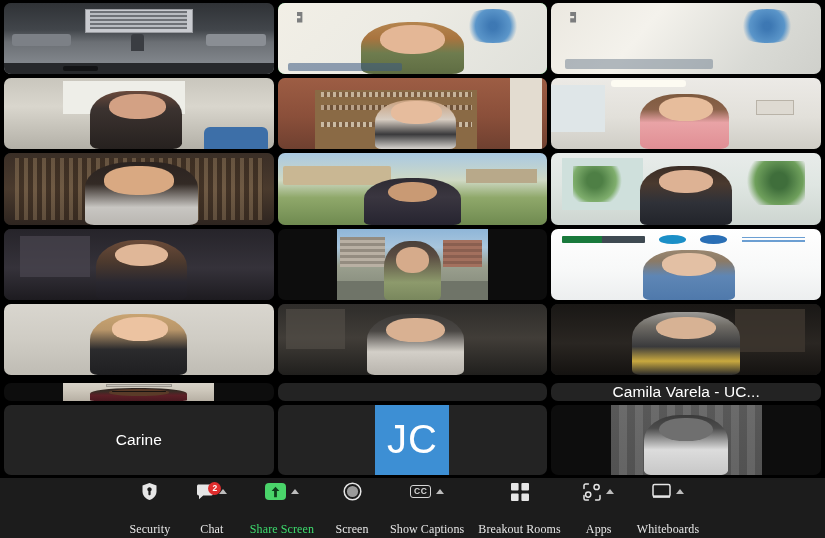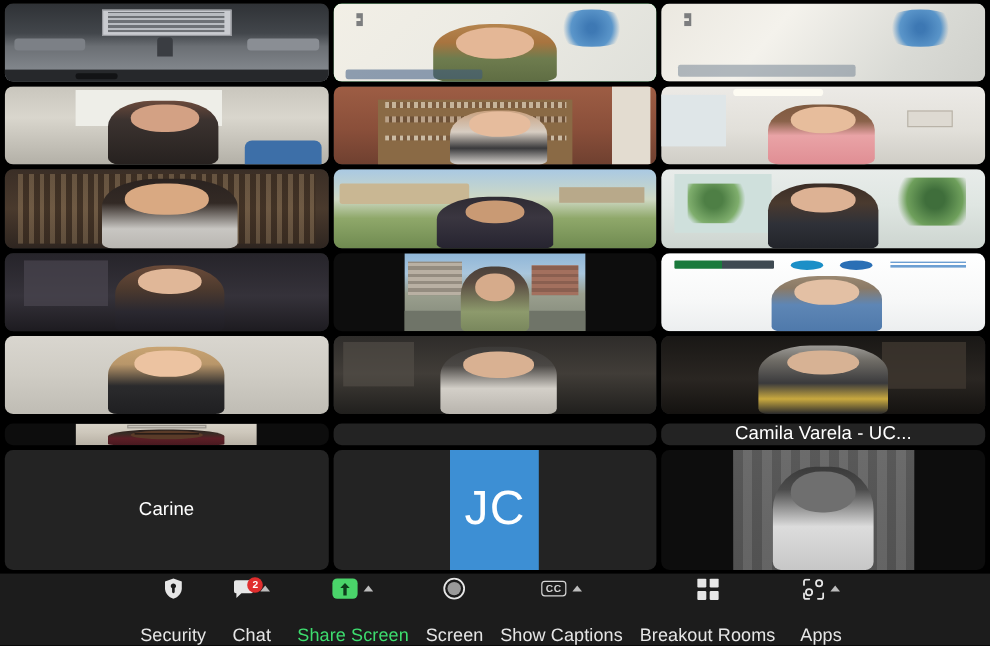--- a/index.html
+++ b/index.html
@@ -40,21 +40,21 @@
   .tile.pillar { background: #0d0d0d; }
 
   .scene { position: absolute; inset: 0; }
 
   .name-only {
     color: #fff; font-size: 15.5px; letter-spacing: .1px;
     white-space: nowrap; overflow: hidden; text-overflow: ellipsis;
     padding: 0 10px; text-align: center;
   }
   .avatar-sq {
-    width: 74px; height: 100px;
+    width: 74px; height: 70px;
     display: flex; align-items: center; justify-content: center;
     color: #fff; font-size: 40px; letter-spacing: 1px;
   }
 
   
   .vb-logo {
     position: absolute; right: 7%; top: 8%;
     width: 26%; height: 48%;
     opacity: .92;
   }
@@ -84,22 +84,23 @@
   .tb-item {
     height: 60px; min-width: 62px;
     display: flex; flex-direction: column; align-items: center; justify-content: center;
     padding: 0 7px; cursor: default; position: relative;
   }
   .tb-top {
     height: 24px; display: flex; align-items: center; justify-content: center; gap: 3px;
     position: relative;
   }
   .tb-label {
-    margin-top: 18px; font-size: 15px; color: #e6e6e6; white-space: nowrap;
+    margin-top: 18px; font-size: 12px; color: #e6e6e6; white-space: nowrap;
     letter-spacing: .1px;
+    font-family: Liberation Serif, serif;
   }
   .tb-item.accent .tb-label { color: #3ddc6e; }
   .caret {
     width: 0; height: 0;
     border-left: 4px solid transparent; border-right: 4px solid transparent;
     border-bottom: 5px solid #bdbdbd;
     margin-left: 2px;
   }
   .count { font-size: 11px; color: #e6e6e6; margin-left: 3px; }
   .badge {
@@ -419,15 +420,27 @@
             <svg class="icon" width="18" height="18" viewBox="0 0 18 18">
               <path d="M5.4 1H2.6A1.6 1.6 0 0 0 1 2.6v2.8M1 12.6v2.8A1.6 1.6 0 0 0 2.6 17h2.8M12.6 17h2.8a1.6 1.6 0 0 0 1.6-1.6v-2.8" stroke="#e6e6e6" stroke-width="1.5" fill="none" stroke-linecap="round"></path>
               <circle cx="13.6" cy="4" r="2.6" fill="none" stroke="#e6e6e6" stroke-width="1.5"></circle>
               <circle cx="5.2" cy="11.6" r="2.6" fill="none" stroke="#e6e6e6" stroke-width="1.5"></circle>
             </svg>
           </span>
           <span class="caret"></span>
         </div>
         <div class="tb-label">Apps</div>
       </div>
+      <div class="tb-item">
+        <div class="tb-top">
+          <span style="position: relative; display: inline-flex;">
+            <svg class="icon" width="19" height="17" viewBox="0 0 19 17">
+              <rect x="1" y="1.6" width="17" height="12" rx="1.6" fill="none" stroke="#e6e6e6" stroke-width="1.5"></rect>
+              <path d="M1 13.6h17" stroke="#e6e6e6" stroke-width="2.4"></path>
+            </svg>
+          </span>
+          <span class="caret"></span>
+        </div>
+        <div class="tb-label">Whiteboards</div>
+      </div>
     </div>
 
 </div>
 
 </body></html>

